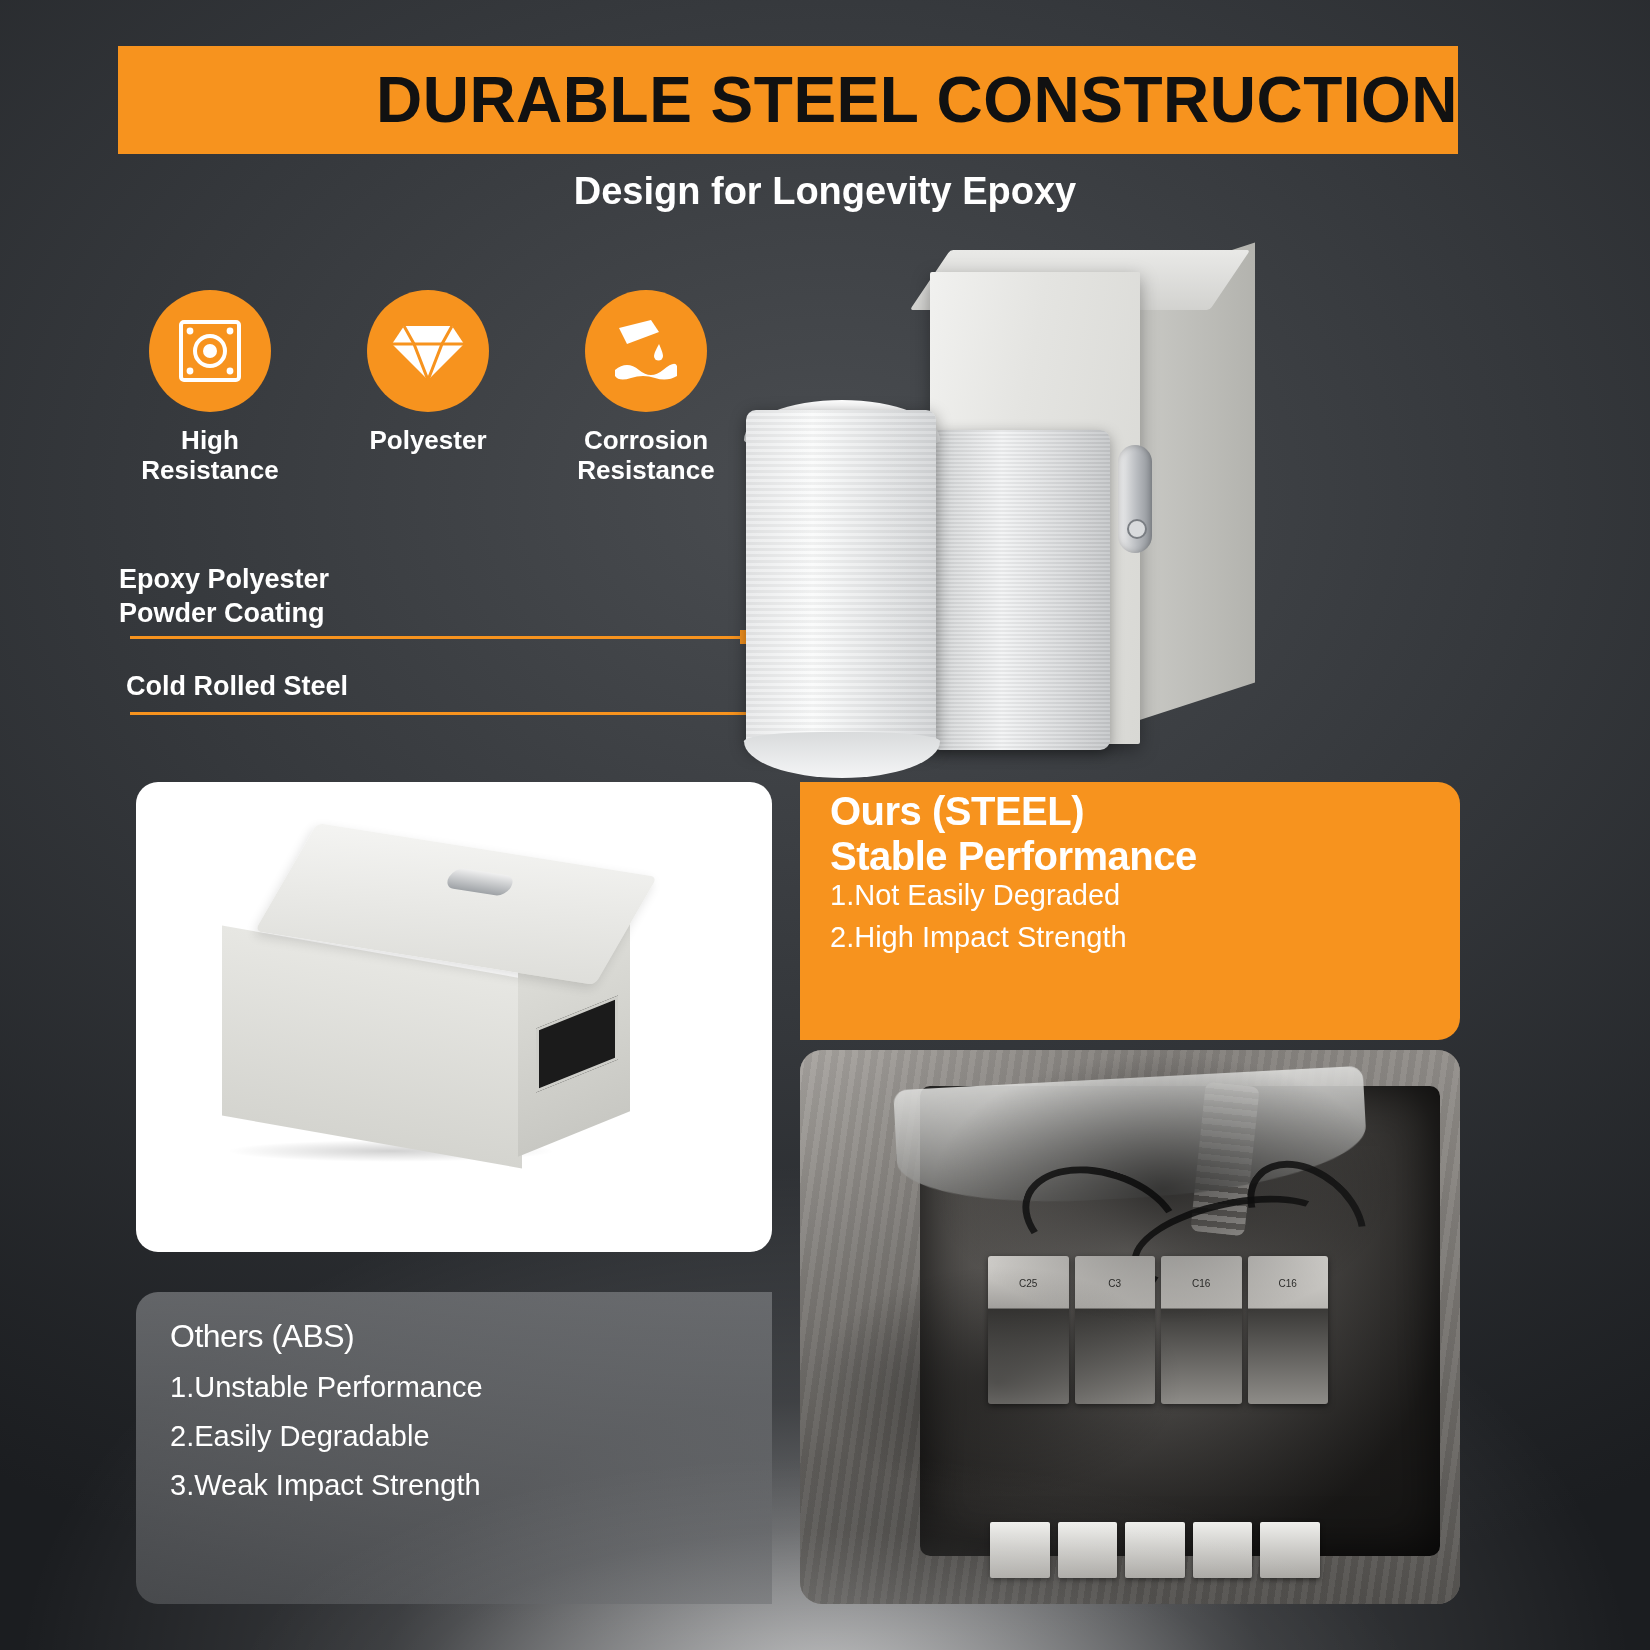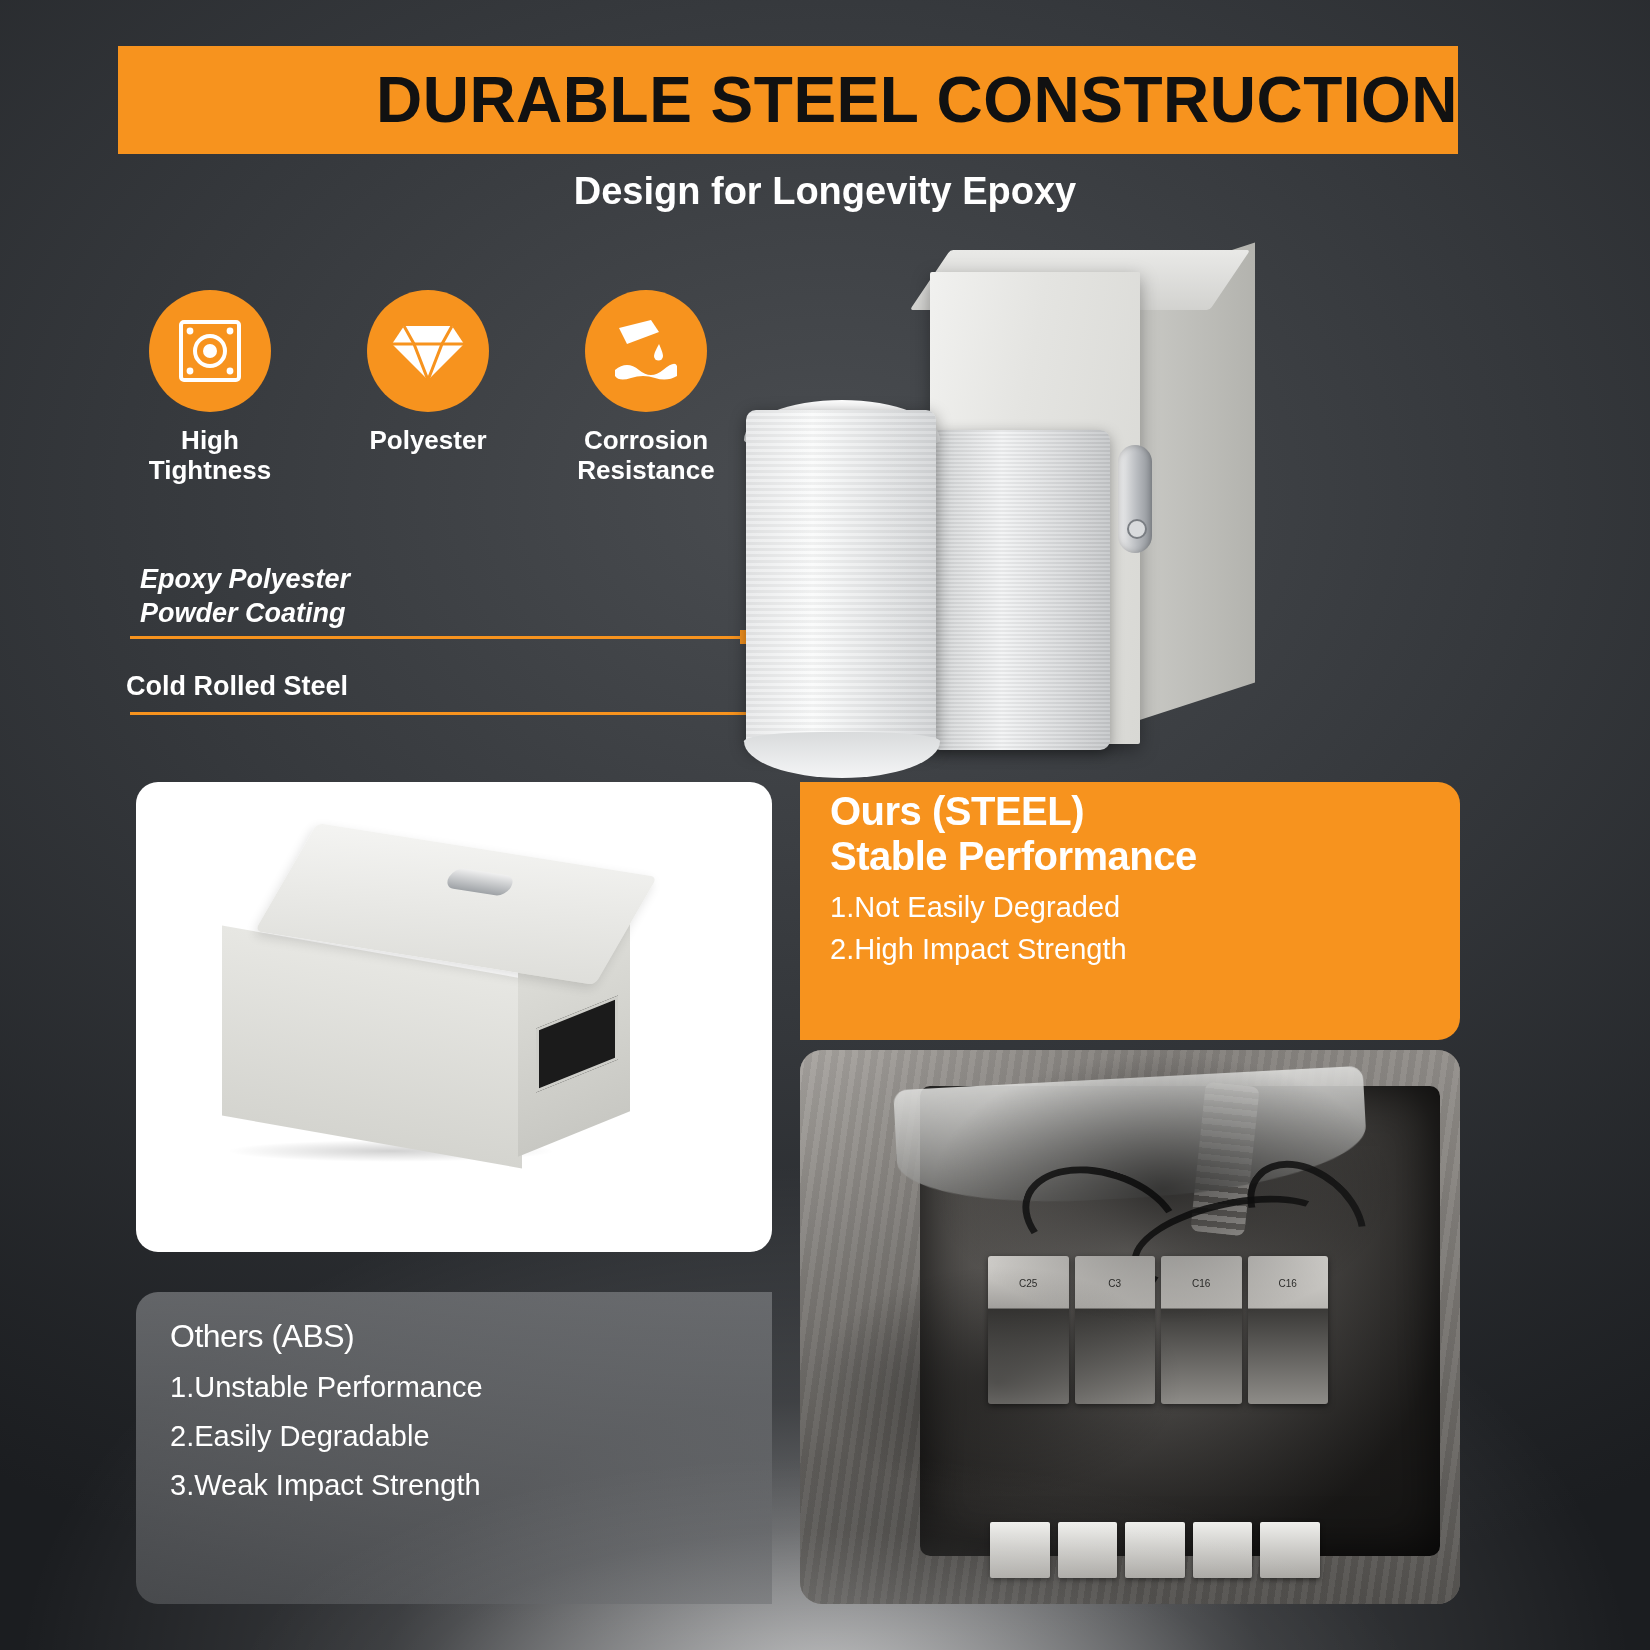--- a/index.html
+++ b/index.html
@@ -96,21 +96,21 @@
   }
 
   
   .callout {
     position: absolute;
     color: #ffffff;
     font-size: 27px;
     font-weight: bold;
     line-height: 1.25;
   }
-  .callout-1 { left: 140px; top: 563px; width: 330px; font-style: italic; }
+  .callout-1 { left: 119px; top: 563px; width: 330px; }
   .callout-2 { left: 126px; top: 670px; width: 330px; }
 
   .lead-line {
     position: absolute;
     height: 3px;
     background: #f7931e;
   }
   .lead-dot {
     position: absolute;
     width: 14px;
@@ -232,21 +232,20 @@
     box-sizing: border-box;
   }
   .ours-title {
     font-size: 40px;
     font-weight: bold;
     color: #ffffff;
     line-height: 1.12;
     letter-spacing: -0.5px;
   }
   .ours-list {
-    margin-top: 12px;
   }
   .ours-list div {
     font-size: 29px;
     color: #ffffff;
     margin-bottom: 9px;
   }
 
   
   .photo-card {
     position: absolute;
@@ -474,21 +473,21 @@
         <svg width="74" height="74" viewBox="0 0 74 74" aria-hidden="true">
           <rect x="8" y="8" width="58" height="58" rx="3" fill="none" stroke="#ffffff" stroke-width="4"></rect>
           <circle cx="37" cy="37" r="15" fill="none" stroke="#ffffff" stroke-width="4"></circle>
           <circle cx="37" cy="37" r="7" fill="#ffffff"></circle>
           <circle cx="17" cy="17" r="3.4" fill="#ffffff"></circle>
           <circle cx="57" cy="17" r="3.4" fill="#ffffff"></circle>
           <circle cx="17" cy="57" r="3.4" fill="#ffffff"></circle>
           <circle cx="57" cy="57" r="3.4" fill="#ffffff"></circle>
         </svg>
       </div>
-      <div class="flabel">High Tightness</div>
+      <div class="flabel">High Resistance</div>
     </div>
 
     <div class="feature">
       <div class="circle">
         <svg width="76" height="70" viewBox="0 0 76 70" aria-hidden="true">
           <path d="M14 10 H62 L74 28 L38 64 L2 28 Z" fill="#ffffff"></path>
           <path d="M14 10 L24 28 L38 64 L52 28 L62 10" fill="none" stroke="#f7931e" stroke-width="3"></path>
           <path d="M2 28 H74" stroke="#f7931e" stroke-width="3"></path>
         </svg>
       </div>

